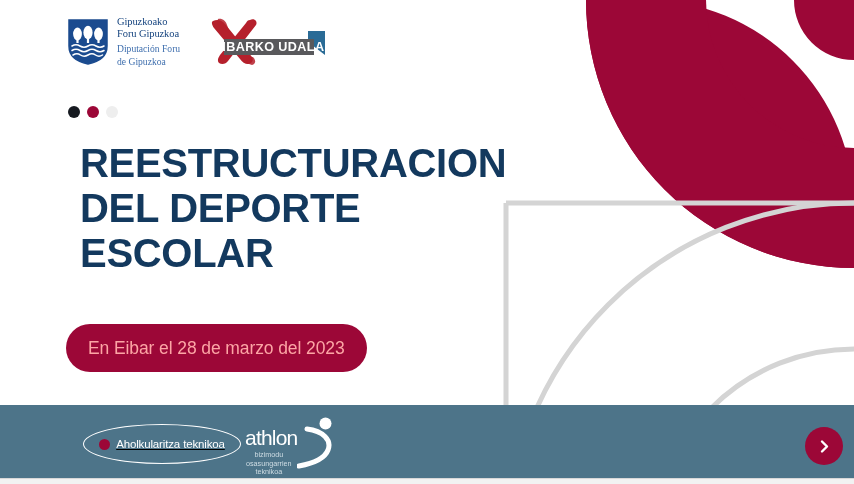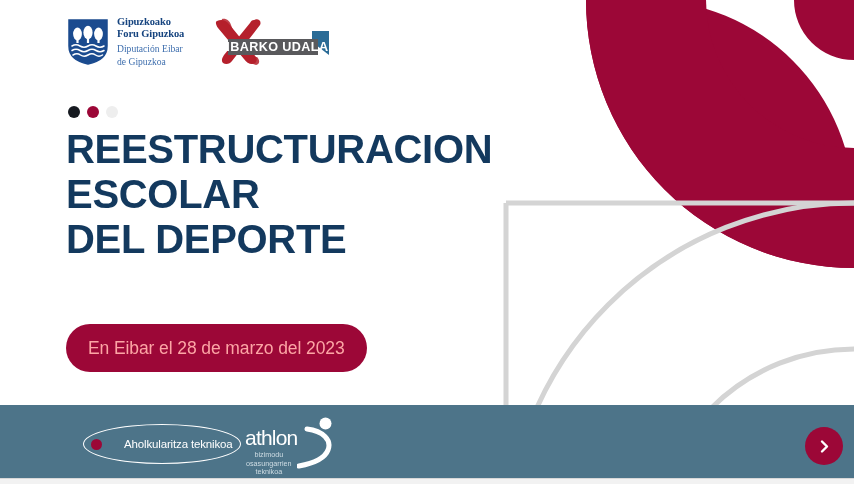--- a/index.html
+++ b/index.html
@@ -67,21 +67,21 @@
     width: 40px;
     height: 46px;
     flex: none;
   }
   .gipuzkoa-text {
     line-height: 1.18;
     font-family: "Liberation Serif", serif;
     color: #1b4b8f;
   }
   .gipuzkoa-text .g-bold {
-    font-weight: bold;
+    font-weight: normal;
     font-size: 10.5px;
     letter-spacing: -0.1px;
     color: #16447f;
     display: block;
   }
   .gipuzkoa-text .g-reg {
     font-weight: normal;
     font-size: 9.6px;
     color: #3f6fae;
     display: block;
@@ -108,21 +108,21 @@
     height: 12px;
     border-radius: 50%;
   }
 
   
   .title {
     position: absolute;
     left: 66px;
     top: 127px;
     width: 470px;
-    margin: 0;
+    margin: 14px;
     font-family: "Liberation Sans", sans-serif;
     font-weight: bold;
     font-size: 40px;
     line-height: 45px;
     letter-spacing: -0.3px;
     color: #13395e;
   }
   .title .tline { display: block; white-space: nowrap; }
 
   
@@ -157,23 +157,25 @@
     position: absolute;
     inset: 0;
     border: 1.4px solid #ffffff;
     border-radius: 50%;
   }
   .advisory-inner {
     position: absolute;
     inset: 0;
     display: flex;
     align-items: center;
-    gap: 22px;
+    justify-content: center;
+    gap: 6px;
     padding: 0 8px;
     box-sizing: border-box;
+    text-decoration: underline;
   }
   .advisory-dot {
     width: 11px;
     height: 11px;
     border-radius: 50%;
     background: #9c0737;
     flex: none;
   }
   .advisory-label {
     color: #ffffff;
@@ -286,21 +288,21 @@
           <g stroke="#ffffff" stroke-width="1.5" fill="none" stroke-linecap="round">
             <path d="M4,27 q4,-2.6 8,0 q4,2.6 8,0 q4,-2.6 8,0 q4,2.6 8,0"></path>
             <path d="M4,31.5 q4,-2.6 8,0 q4,2.6 8,0 q4,-2.6 8,0 q4,2.6 8,0"></path>
             <path d="M5,36 q4,-2.6 7.5,0 q3.5,2.6 7.5,0 q4,-2.6 7.5,0 q3.5,2.6 7,0"></path>
           </g>
         </svg>
       </div>
       <div class="gipuzkoa-text">
         <span class="g-bold">Gipuzkoako</span>
         <span class="g-bold">Foru Gipuzkoa</span>
-        <span class="g-reg">Diputación Eibar</span>
+        <span class="g-reg">Diputación Foru</span>
         <span class="g-reg">de Gipuzkoa</span>
       </div>
     </div>
 
     <div class="eibar-logo">
       <svg viewBox="0 0 120 50" xmlns="http://www.w3.org/2000/svg">
 
         <g fill="#b5202c">
           <path d="M7,4 C11,2 16,3 19,7 L46,40 C48,43 46,47 42,47 C39,47 36,45 34,42 L8,11 C6,8 5,5 7,4 Z"></path>
           <path d="M44,3 C48,1 52,4 50,8 L22,44 C20,47 16,48 13,46 C11,44 12,41 14,38 L40,6 C41,4 42,3 44,3 Z"></path>
@@ -319,22 +321,22 @@
   </div>
 
   <div class="dots">
     <span class="dot" style="background:#161a20"></span>
     <span class="dot" style="background:#9c0737"></span>
     <span class="dot" style="background:#eeeeee"></span>
   </div>
 
   <h1 class="title">
     <span class="tline">REESTRUCTURACION</span>
+    <span class="tline">DEL DEPORTE</span>
     <span class="tline">ESCOLAR</span>
-    <span class="tline">DEL DEPORTE</span>
   </h1>
 
   <button class="date-pill">En Eibar el 28 de marzo del 2023</button>
 
   <div class="advisory">
     <div class="advisory-ellipse"></div>
     <div class="advisory-inner">
       <span class="advisory-dot"></span>
       <span class="advisory-label">Aholkularitza teknikoa</span>
     </div>

